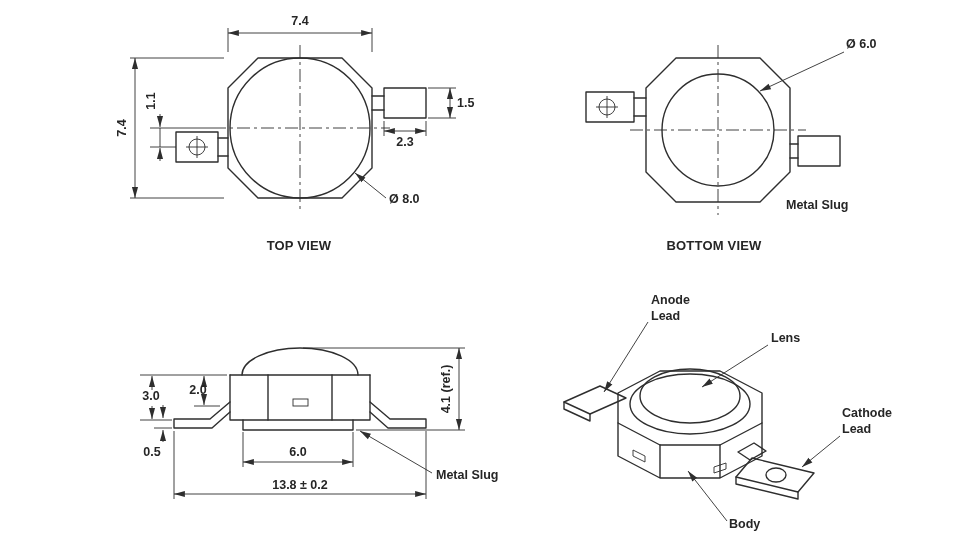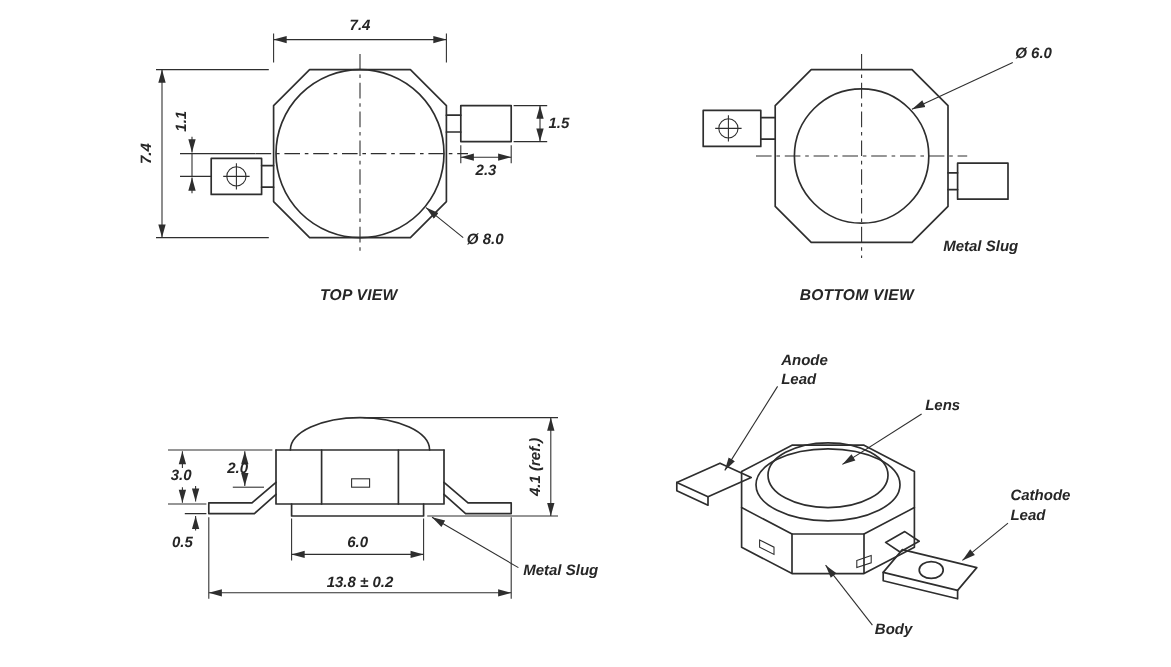--- a/index.html
+++ b/index.html
@@ -1,16 +1,16 @@
 <!DOCTYPE html>
 <html><head>
 <meta charset="utf-8">
 <style>
   html,body{margin:0;padding:0;background:#ffffff;}
-  #stage{position:relative;width:976px;height:556px;background:#ffffff;overflow:hidden;font-style:italic;}
+  #stage{position:relative;width:976px;height:556px;background:#ffffff;overflow:hidden;}
   svg{position:absolute;left:0;top:0;}
   .ol{fill:none;stroke:#2e2e2e;stroke-width:1.4;stroke-linejoin:round;stroke-linecap:round;}
   .th{fill:none;stroke:#2e2e2e;stroke-width:0.9;}
   .cl{fill:none;stroke:#2e2e2e;stroke-width:0.9;stroke-dasharray:13 4 3 4;}
   text{fill:#262626;font-family:"Liberation Sans",sans-serif;font-weight:700;font-size:12.5px;}
   .ttl{font-size:13px;letter-spacing:.2px;}
 </style>
 </head>
 <body>
 

